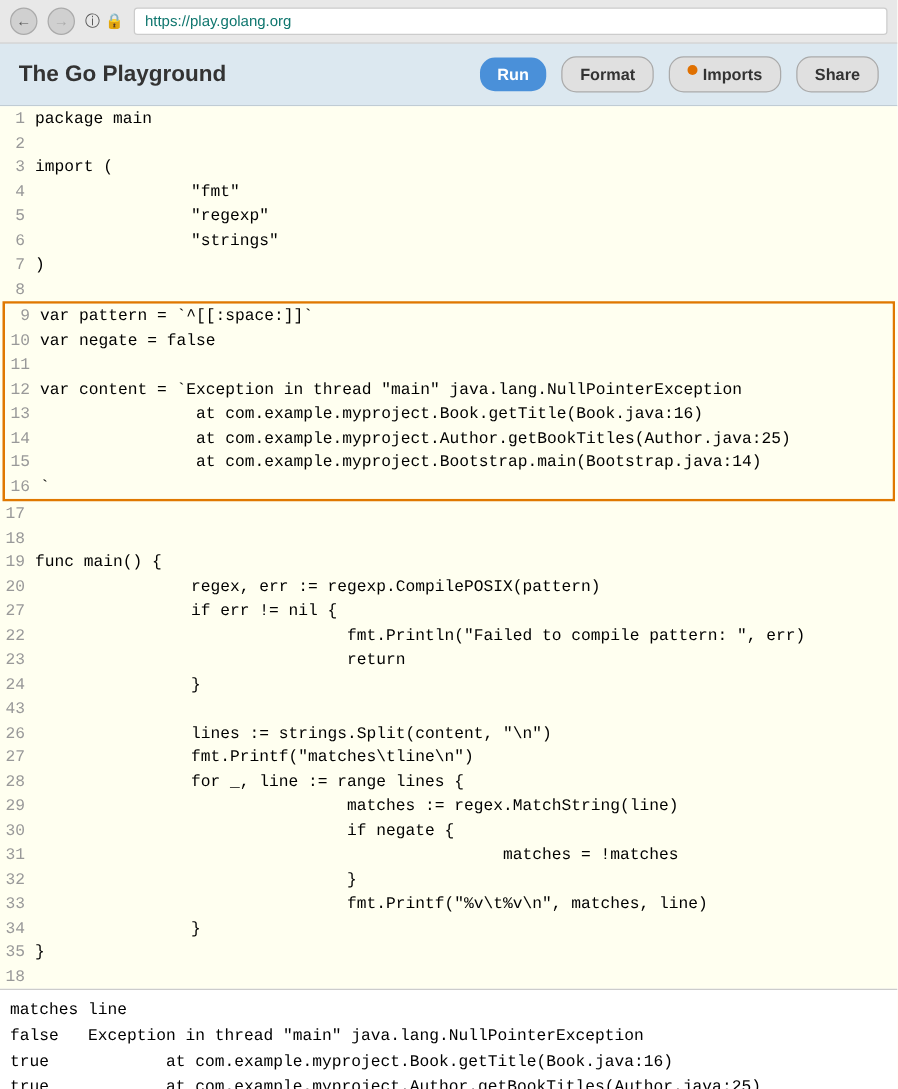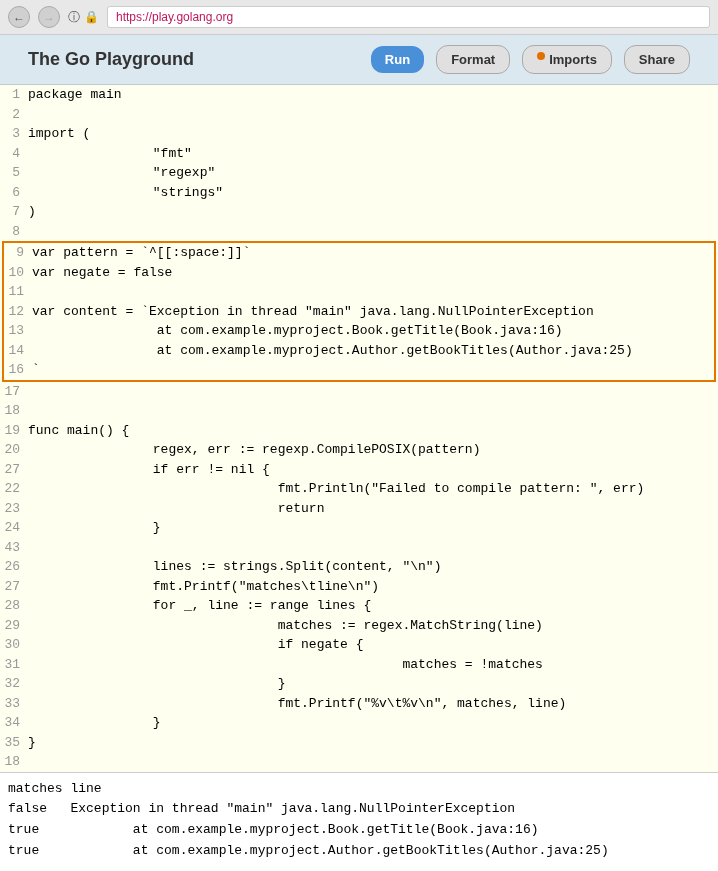--- a/index.html
+++ b/index.html
@@ -40,28 +40,28 @@
       color: #555;
       font-size: 12px;
     }
     .address-bar {
       flex: 1;
       background: #fff;
       border: 1px solid #ccc;
       border-radius: 3px;
       padding: 3px 8px;
       font-size: 12px;
-      color: #be185d;
+      color: #0f766e;
     }
 
     
     .app-header {
       background: #dce8f0;
       border-bottom: 1px solid #c0ccd4;
-      padding: 10px 28px;
+      padding: 10px 15px;
       display: flex;
       align-items: center;
       gap: 12px;
     }
     .app-title {
       font-size: 18px;
       font-weight: bold;
       color: #333;
       flex: 1;
     }
@@ -183,20 +183,21 @@
     <div class="code-line"><span class="line-num">6</span><span class="line-content">                "strings"</span></div>
     <div class="code-line"><span class="line-num">7</span><span class="line-content">)</span></div>
     <div class="code-line"><span class="line-num">8</span><span class="line-content"></span></div>
     <div class="highlight-block">
       <div class="code-line highlight-line"><span class="line-num">9</span><span class="line-content">var pattern = `^[[:space:]]`</span></div>
       <div class="code-line highlight-line"><span class="line-num">10</span><span class="line-content">var negate = false</span></div>
       <div class="code-line highlight-line"><span class="line-num">11</span><span class="line-content"></span></div>
       <div class="code-line highlight-line"><span class="line-num">12</span><span class="line-content">var content = `Exception in thread "main" java.lang.NullPointerException</span></div>
       <div class="code-line highlight-line"><span class="line-num">13</span><span class="line-content">                at com.example.myproject.Book.getTitle(Book.java:16)</span></div>
       <div class="code-line highlight-line"><span class="line-num">14</span><span class="line-content">                at com.example.myproject.Author.getBookTitles(Author.java:25)</span></div>
+      <div class="code-line highlight-line"><span class="line-num">15</span><span class="line-content">                at com.example.myproject.Bootstrap.main(Bootstrap.java:14)</span></div>
       <div class="code-line highlight-line"><span class="line-num">16</span><span class="line-content">`</span></div>
     </div>
     <div class="code-line"><span class="line-num">17</span><span class="line-content"></span></div>
     <div class="code-line"><span class="line-num">18</span><span class="line-content"></span></div>
     <div class="code-line"><span class="line-num">19</span><span class="line-content">func main() {</span></div>
     <div class="code-line"><span class="line-num">20</span><span class="line-content">                regex, err := regexp.CompilePOSIX(pattern)</span></div>
     <div class="code-line"><span class="line-num">27</span><span class="line-content">                if err != nil {</span></div>
     <div class="code-line"><span class="line-num">22</span><span class="line-content">                                fmt.Println("Failed to compile pattern: ", err)</span></div>
     <div class="code-line"><span class="line-num">23</span><span class="line-content">                                return</span></div>
     <div class="code-line"><span class="line-num">24</span><span class="line-content">                }</span></div>

